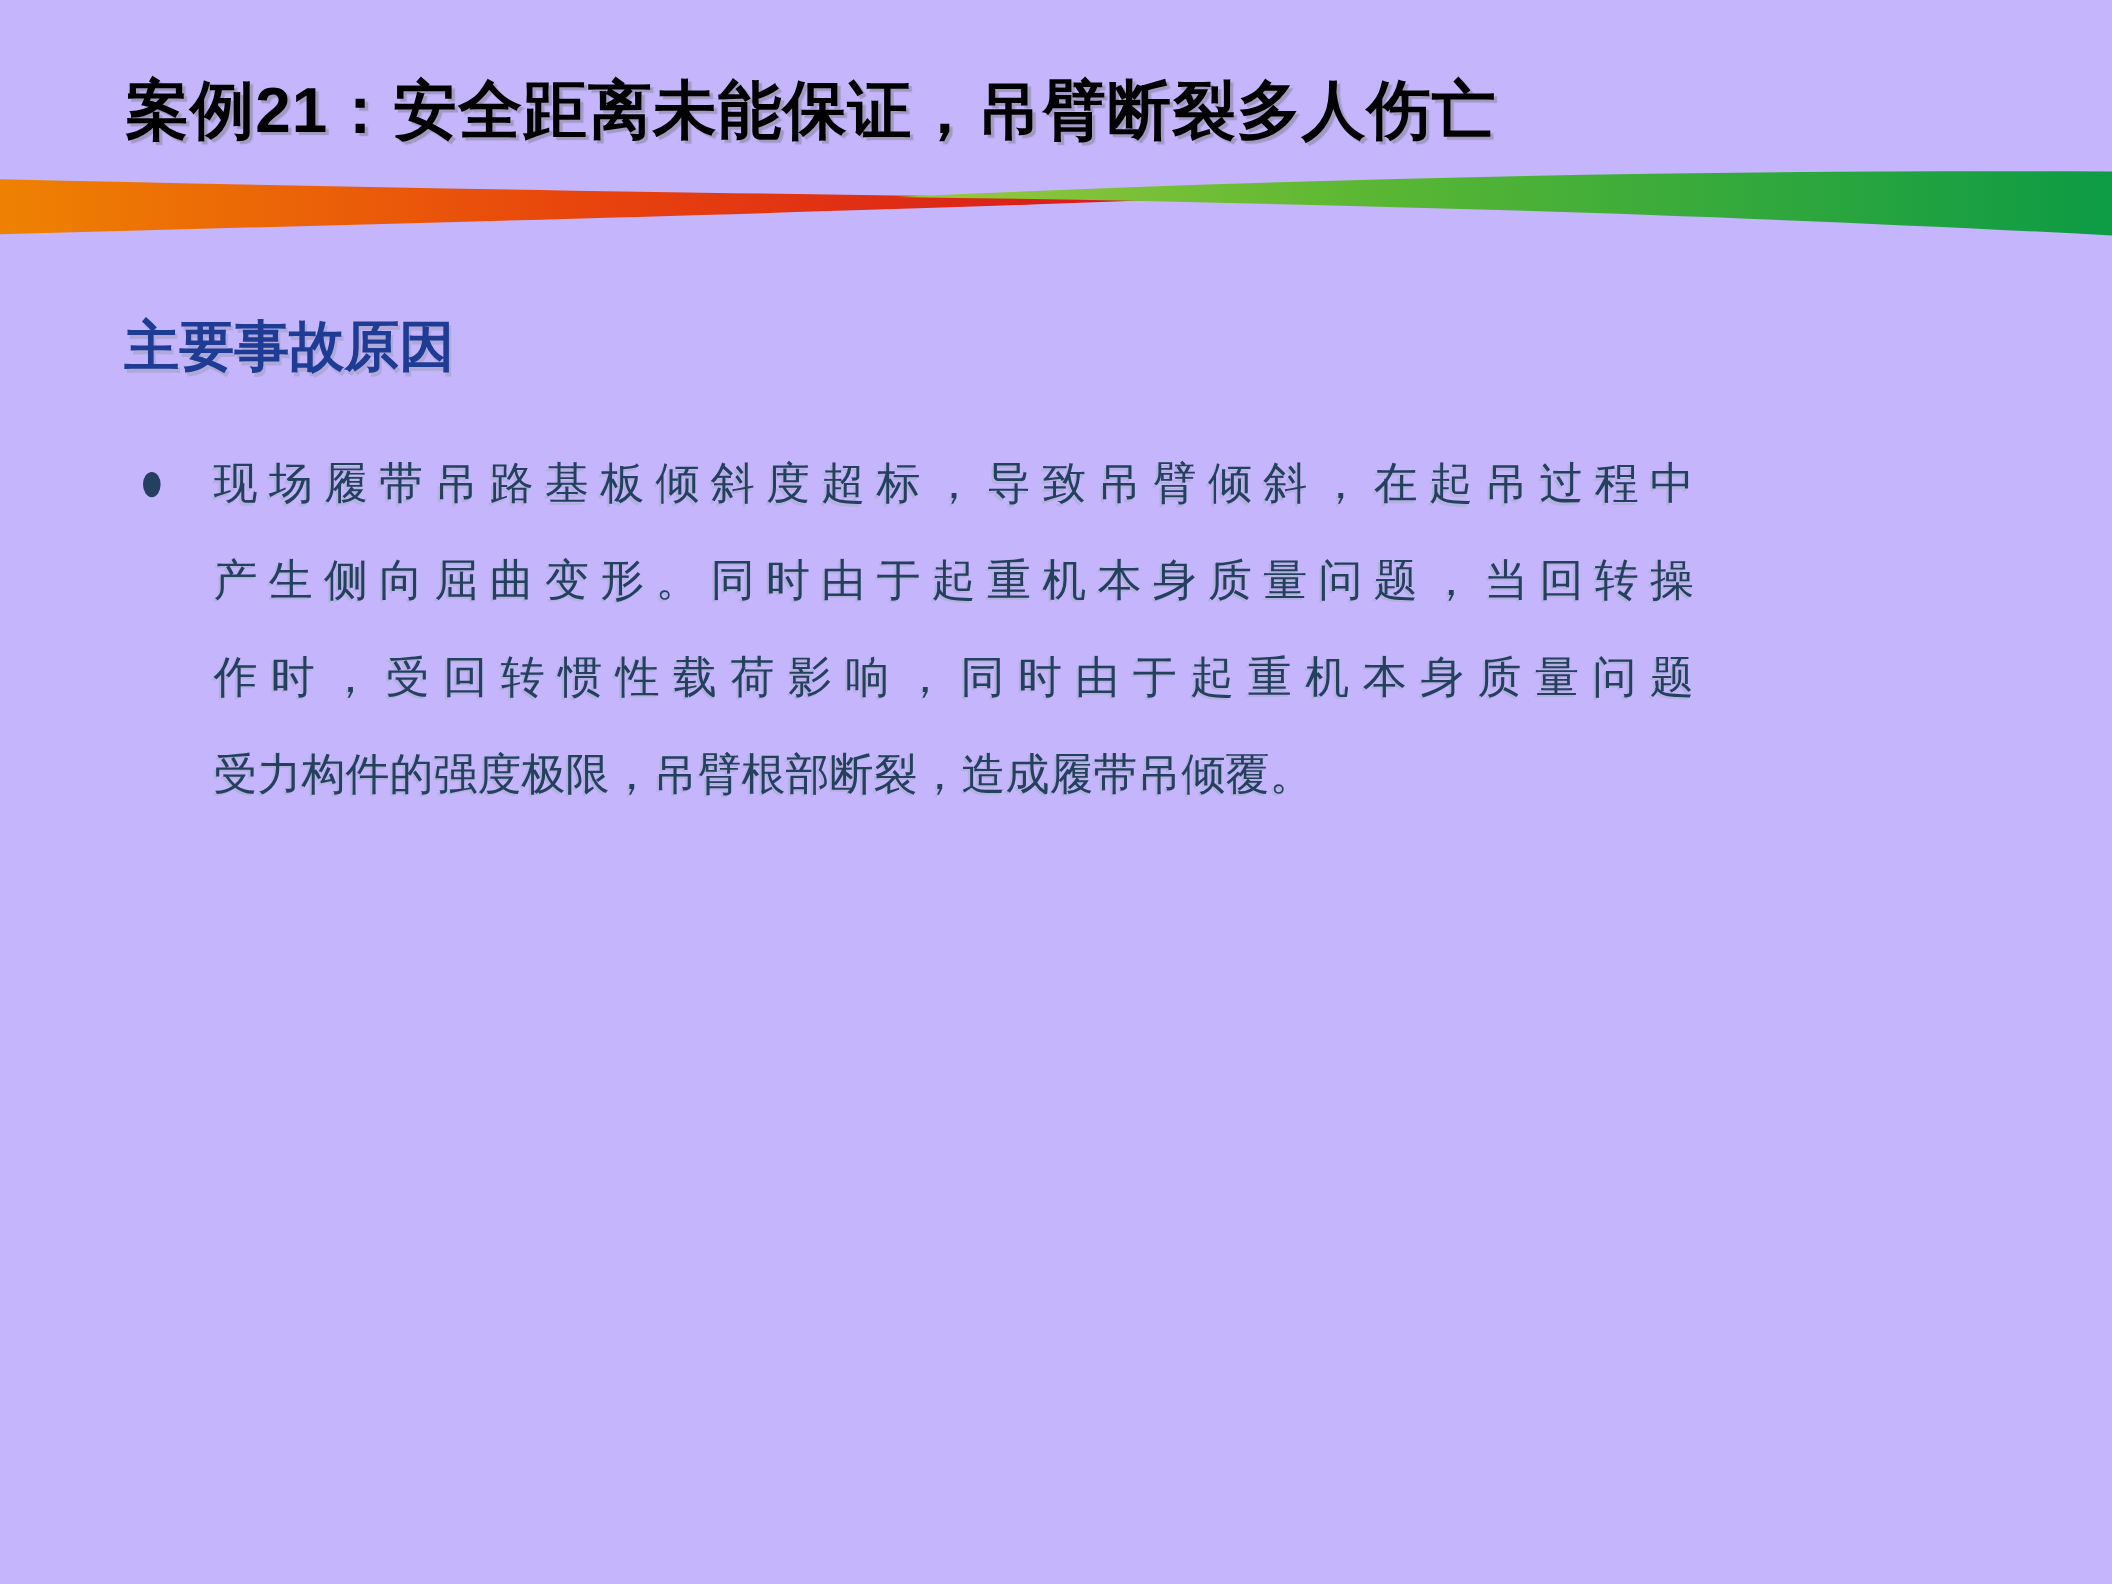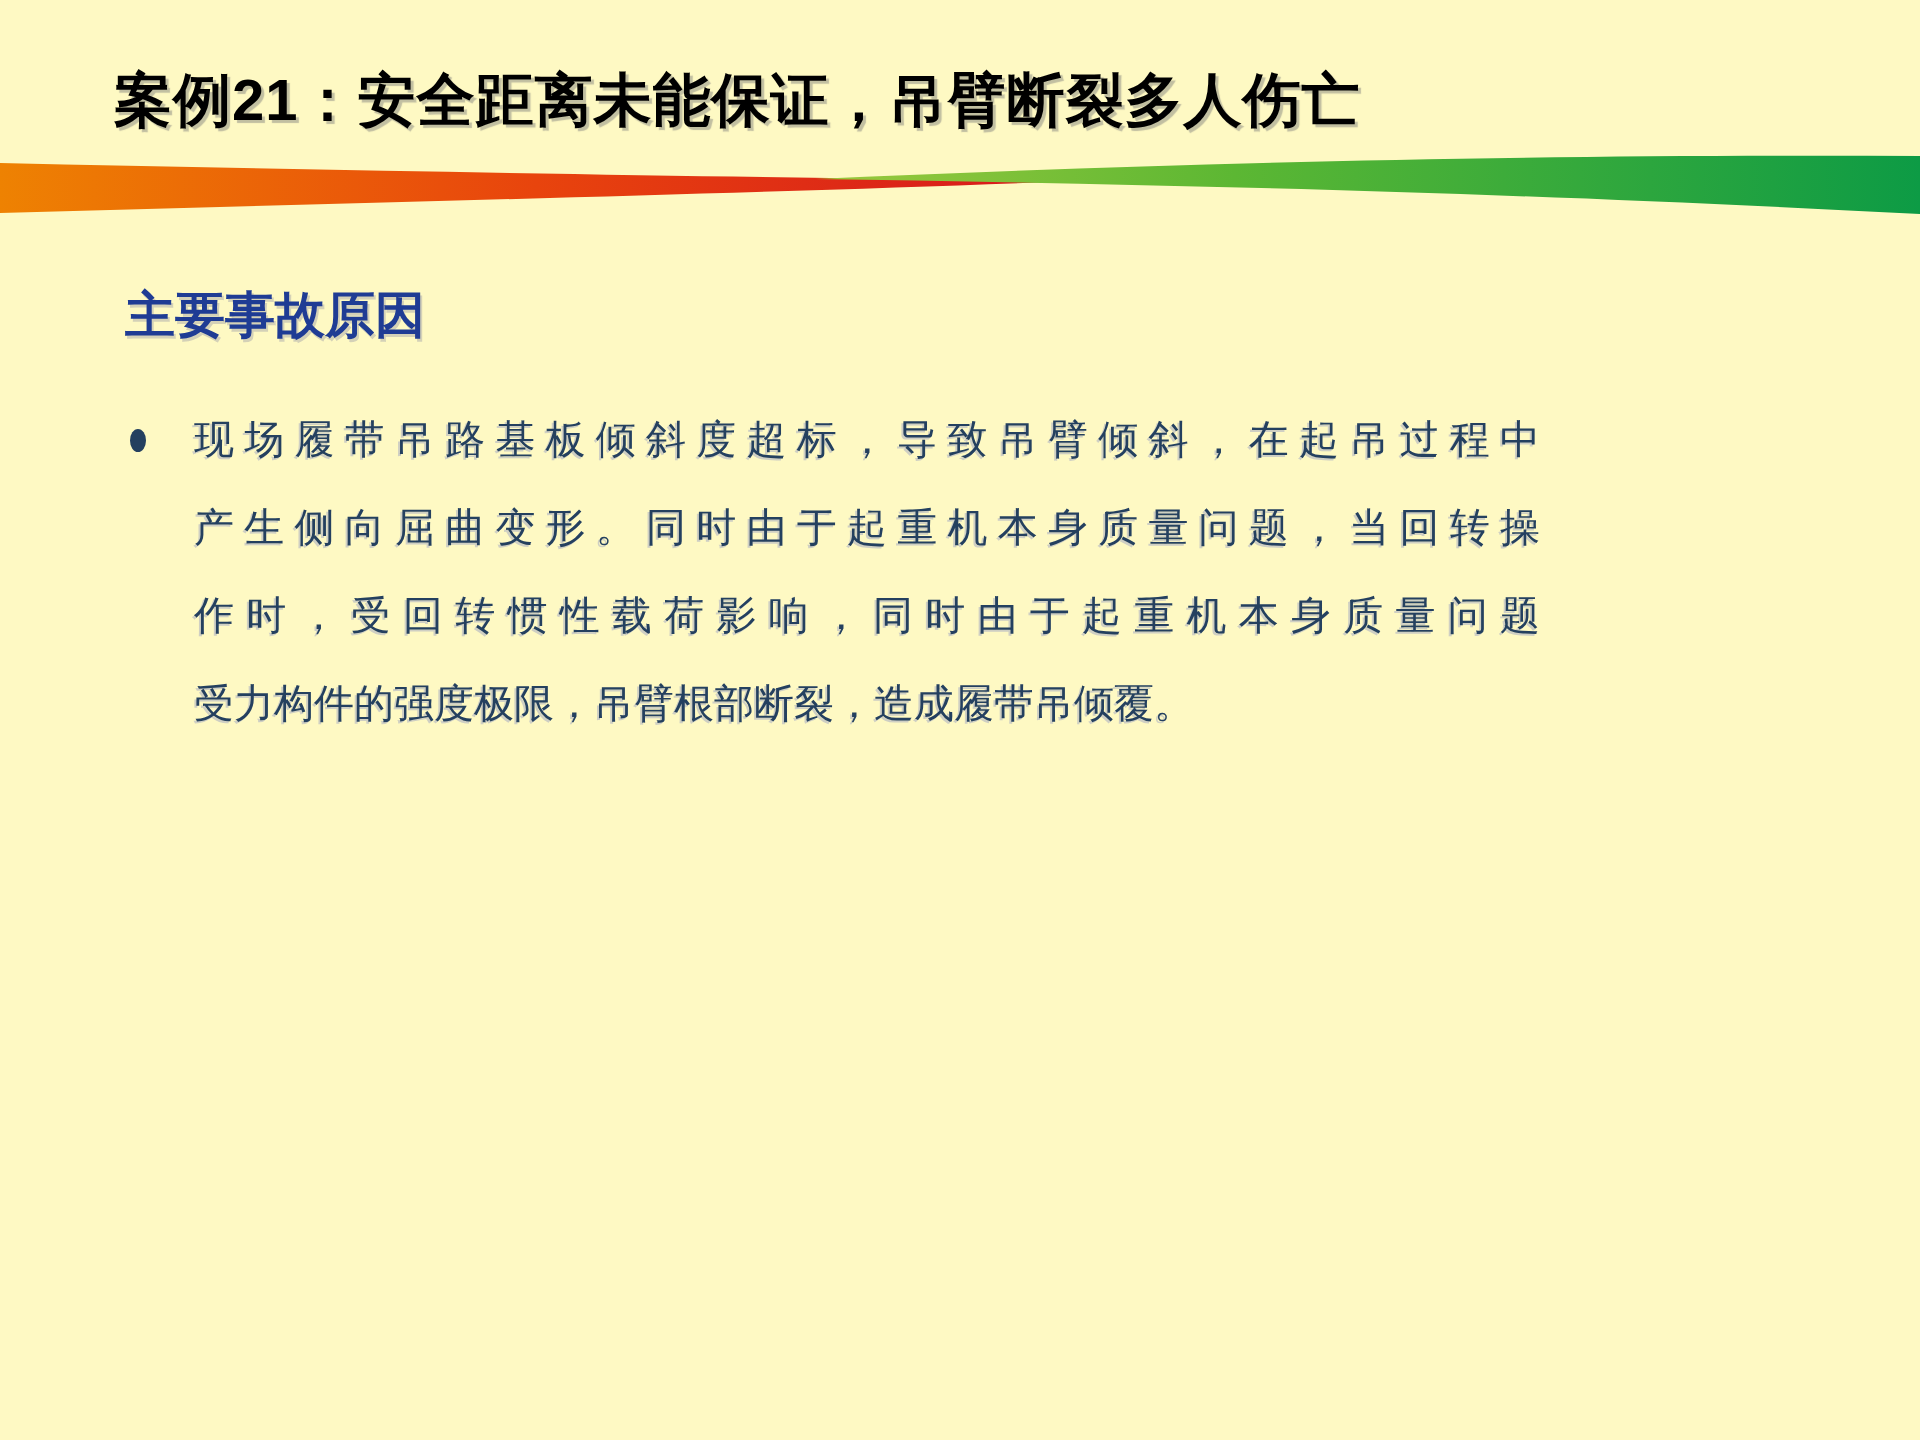--- a/index.html
+++ b/index.html
@@ -1,20 +1,20 @@
 <!DOCTYPE html>
 <html><head>
 <meta charset="utf-8">
 <style>
   html, body { margin: 0; padding: 0; background: #ffffff; }
   .slide {
     position: relative;
     width: 1920px;
     height: 1440px;
-    background: #fef9c3;
+    background: #c4b5fd;
     overflow: hidden;
     font-family: "Liberation Sans", sans-serif;
   }
   .slide-title {
     position: absolute;
     left: 114px;
     top: 62px;
     font-size: 58px;
     font-weight: bold;
     color: #000000;
@@ -34,21 +34,20 @@
   .section-heading {
     position: absolute;
     left: 113px;
     top: 282px;
     font-size: 50px;
     font-weight: bold;
     color: #1F3C94;
     white-space: nowrap;
     text-shadow: 2px 3px 0 rgba(150,150,165,0.4);
     font-family: "Liberation Sans", sans-serif;
-    margin-left: 12px;
   }
   .bullets {
     position: absolute;
     left: 128px;
     top: 396px;
     width: 1412px;
     color: #24405F;
     font-family: "Liberation Serif", serif;
     font-size: 40px;
   }

